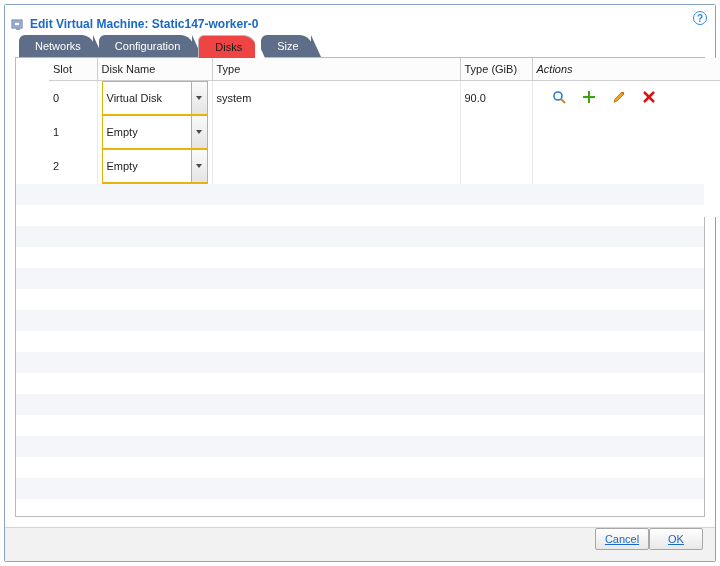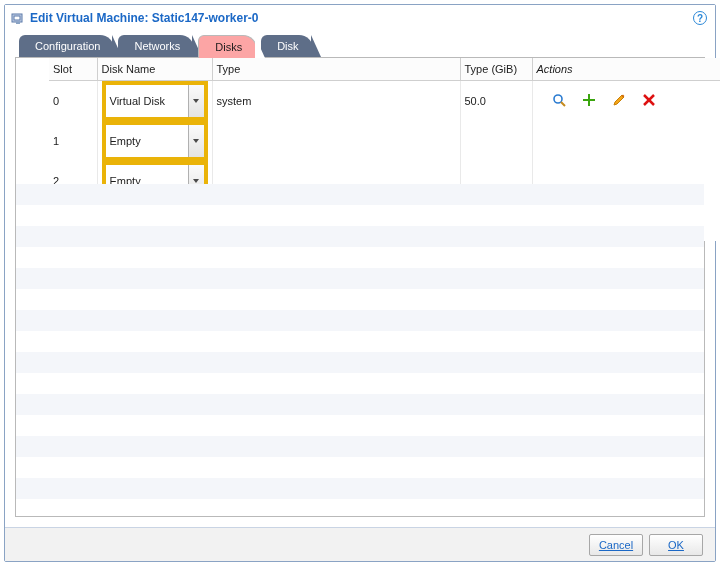--- a/index.html
+++ b/index.html
@@ -16,21 +16,21 @@
     position: absolute;
     left: 4px; top: 4px;
     width: 712px; height: 558px;
     border: 1px solid #8aa3c4;
     background: #fff;
     border-radius: 2px;
   }
   .titlebar {
     height: 26px;
     display: flex;
-    align-items: center;
+    align-items: flex-end;
     padding: 0 6px;
     background: #fff;
   }
   .title-icon {
     width: 14px; height: 14px;
     display: inline-flex; align-items: center; justify-content: center;
     margin-right: 5px;
   }
   .title-text {
     color: #1b68c6;
@@ -76,21 +76,21 @@
   .tab::after {
     content: "";
     position: absolute;
     right: -8px;
     top: 0;
     width: 0; height: 0;
     border-bottom: 22px solid #5e6e88;
     border-right: 10px solid transparent;
   }
   .tab.active {
-    background: #fca5a5;
+    background: #ef4444;
     color: #1b1b1b;
     border: 1px solid #b9b9b9;
     border-bottom: none;
     height: 23px;
     margin-bottom: -1px;
     z-index: 5;
   }
   .tab.active::after {
     border-bottom-color: #fff;
     right: -9px;
@@ -133,21 +133,21 @@
     background: #ffffff;
   }
   .col-slot { width: 48px; }
   .col-type { width: 115px; }
   .col-name { width: auto; }
   .col-size { width: 72px; }
   .col-actions { width: 205px; }
   .dd {
     width: 100%;
     height: 20px;
-    border: 4px solid #eab308;
+    border: 1px solid #eab308;
     background: #fff;
     display: inline-flex;
     align-items: center;
     padding: 16px 4px;
     position: relative;
     cursor: pointer;
   }
   .dd-btn {
     position: absolute;
     right: 0; top: 0; bottom: 0;
@@ -175,24 +175,24 @@
   .actions-cell { text-align:left; padding-left:18px !important; }
   .act-icons { display:inline-flex; gap:14px; align-items:center; }
   .icon { width:16px; height:16px; display:inline-flex; align-items:center; justify-content:center; cursor:pointer; }
   .footer {
     position: absolute;
     left: 0; right: 0; bottom: 0;
     height: 34px;
     border-top: 1px solid #c9d4e4;
     background: #f2f2f2;
     display: flex;
-    align-items: center;
+    align-items: flex-start;
     justify-content: flex-end;
     padding: 0 12px;
-    gap: 6px;
+    gap: 0;
   }
   .btn {
     min-width: 54px;
     height: 22px;
     background: linear-gradient(#ffffff,#e8e8e8);
     border: 1px solid #a7a7a7;
     border-radius: 2px;
     font-size: 11px;
     color: #1b68c6;
     text-decoration: underline;
@@ -212,30 +212,30 @@
         <rect x="5" y="11" width="4" height="2" fill="#8aa3c4"></rect>
       </svg>
     </span>
     <span class="title-text">Edit Virtual Machine: Static147-worker-0</span>
     <span class="help-icon">?</span>
   </div>
 
   <div class="content">
     <div class="tabs">
       <div class="tab">
-          <span>Configuration</span>
+          <span>Networks</span>
         </div>
       <div class="tab">
-          <span>Networks</span>
+          <span>Configuration</span>
         </div>
       <div class="tab active">
           <span>Disks</span>
         </div>
       <div class="tab">
-          <span>Disk</span>
+          <span>Size</span>
         </div>
     </div>
 
     <div class="grid-wrap">
       <table class="grid">
         <colgroup>
           <col class="col-slot">
             <col class="col-type">
             <col class="col-name">
             <col class="col-size">
@@ -255,21 +255,21 @@
             <td>0</td>
             <td>
               <div class="dd">
                 <span>Virtual Disk</span>
                 <span class="dd-btn">
                     <span class="chev"></span>
                   </span>
               </div>
             </td>
             <td>system</td>
-            <td>50.0</td>
+            <td>90.0</td>
             <td class="actions-cell">
               <span class="act-icons">
                 <span class="icon">
                   <svg width="14" height="14" viewBox="0 0 14 14">
                       <circle cx="6" cy="6" r="4" fill="none" stroke="#2a7bd1" stroke-width="1.6"></circle>
                       <line x1="9" y1="9" x2="13" y2="13" stroke="#c58a1c" stroke-width="2"></line>
                     </svg>
                 </span>
                 <span class="icon">
                   <svg width="14" height="14" viewBox="0 0 14 14">

